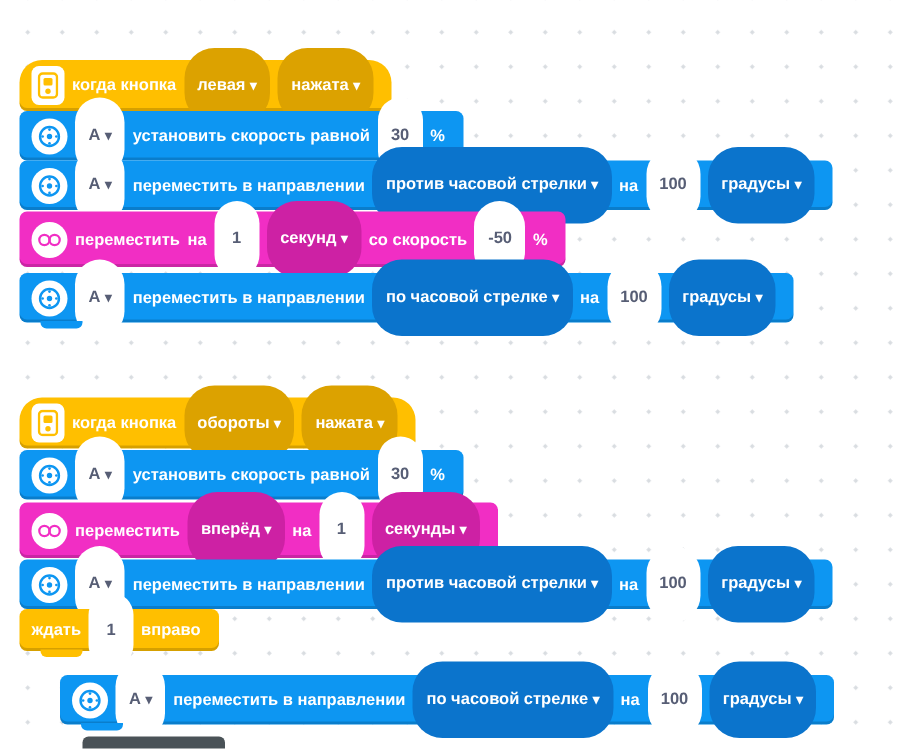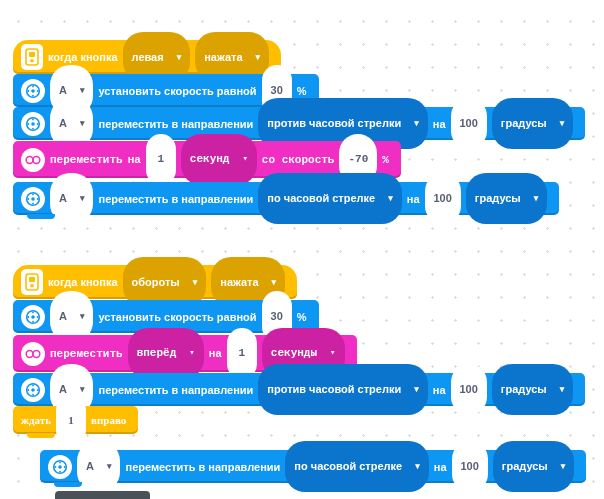--- a/index.html
+++ b/index.html
@@ -26,34 +26,34 @@
     border-radius:5px;
     color:#fff;
     font-size:11px;
     font-weight:700;
     white-space:nowrap;
     box-shadow:inset 0 -2px 0 rgba(0,0,0,0.16);
   }
   .block.hat { border-radius:15px 15px 5px 5px; }
   .yellow { background:var(--yellow,#ffbf00);justify-content:space-between; }
   .blue   { background:var(--blue,#0d96f2); }
-  .pink   { background:var(--pink,#f12ec4);font-family:Liberation Mono, monospace; }
+  .pink   { background:var(--pink,#f12ec4); }
   .tab::after {
     content:"";
     position:absolute;
     left:14px; bottom:-4px;
     width:28px; height:5px;
     border-radius:0 0 4px 4px;
     background:inherit;
   }
   .pill {
     display:inline-flex;
     align-items:center;
     justify-content:center;
-    gap:13px;
+    gap:3px;
     border-radius:20px;
     padding:18px 9px;
     min-height:18px;
     line-height:1.3;
     flex:0 0 auto;
   }
   .pill.white { background:#fff; color:var(--value-text,#575e75); min-width:30px; }
   .dropdown { color:#fff; }
   .blue   .dropdown { background:var(--blue-dark,#0b74cc); }
   .pink   .dropdown { background:var(--pink-dark,#cd21a4); }
@@ -160,21 +160,21 @@
         </svg>
     </span>
     <span class="label">переместить</span>
     <span class="label">на</span>
     <span class="pill white">1</span>
     <span class="pill dropdown">
       <span>секунд</span>
       <span class="caret">▾</span>
     </span>
     <span class="label">со скорость</span>
-    <span class="pill white">-70</span>
+    <span class="pill white">-50</span>
     <span class="label">%</span>
   </div>
 
   <div class="block blue tab" style="left:13px; top:182px; height:33px;">
     <span class="badge">
       <svg width="16" height="16" viewBox="0 0 16 16">
           <circle cx="8" cy="8" r="6.3" fill="none" stroke="currentColor" stroke-width="1.6"></circle>
           <circle cx="8" cy="8" r="1.8" fill="currentColor"></circle>
           <circle cx="8" cy="3.4" r="0.9" fill="currentColor"></circle>
           <circle cx="12.6" cy="8" r="0.9" fill="currentColor"></circle>
@@ -279,21 +279,21 @@
       <span class="caret">▾</span>
     </span>
     <span class="label">на</span>
     <span class="pill white">100</span>
     <span class="pill dropdown">
       <span>градусы</span>
       <span class="caret">▾</span>
     </span>
   </div>
 
-  <div class="block yellow tab" style="left:13px; top:406px; height:28px;font-family:Liberation Serif, serif;">
+  <div class="block yellow tab" style="left:13px; top:406px; height:28px;">
     <span class="label">ждать</span>
     <span class="pill white">1</span>
     <span class="label">вправо</span>
   </div>
 
   <div class="block blue tab" style="left:40px; top:450px; height:33px;">
     <span class="badge">
       <svg width="16" height="16" viewBox="0 0 16 16">
           <circle cx="8" cy="8" r="6.3" fill="none" stroke="currentColor" stroke-width="1.6"></circle>
           <circle cx="8" cy="8" r="1.8" fill="currentColor"></circle>

